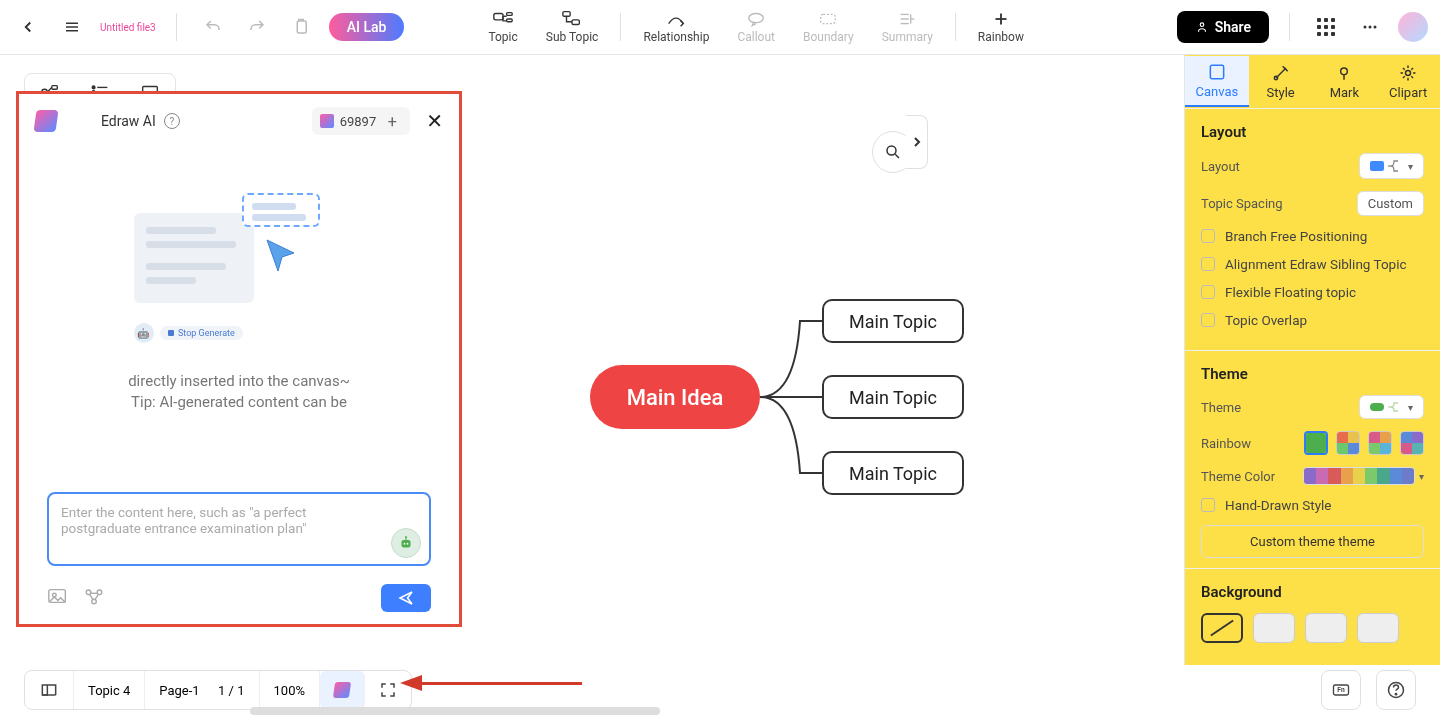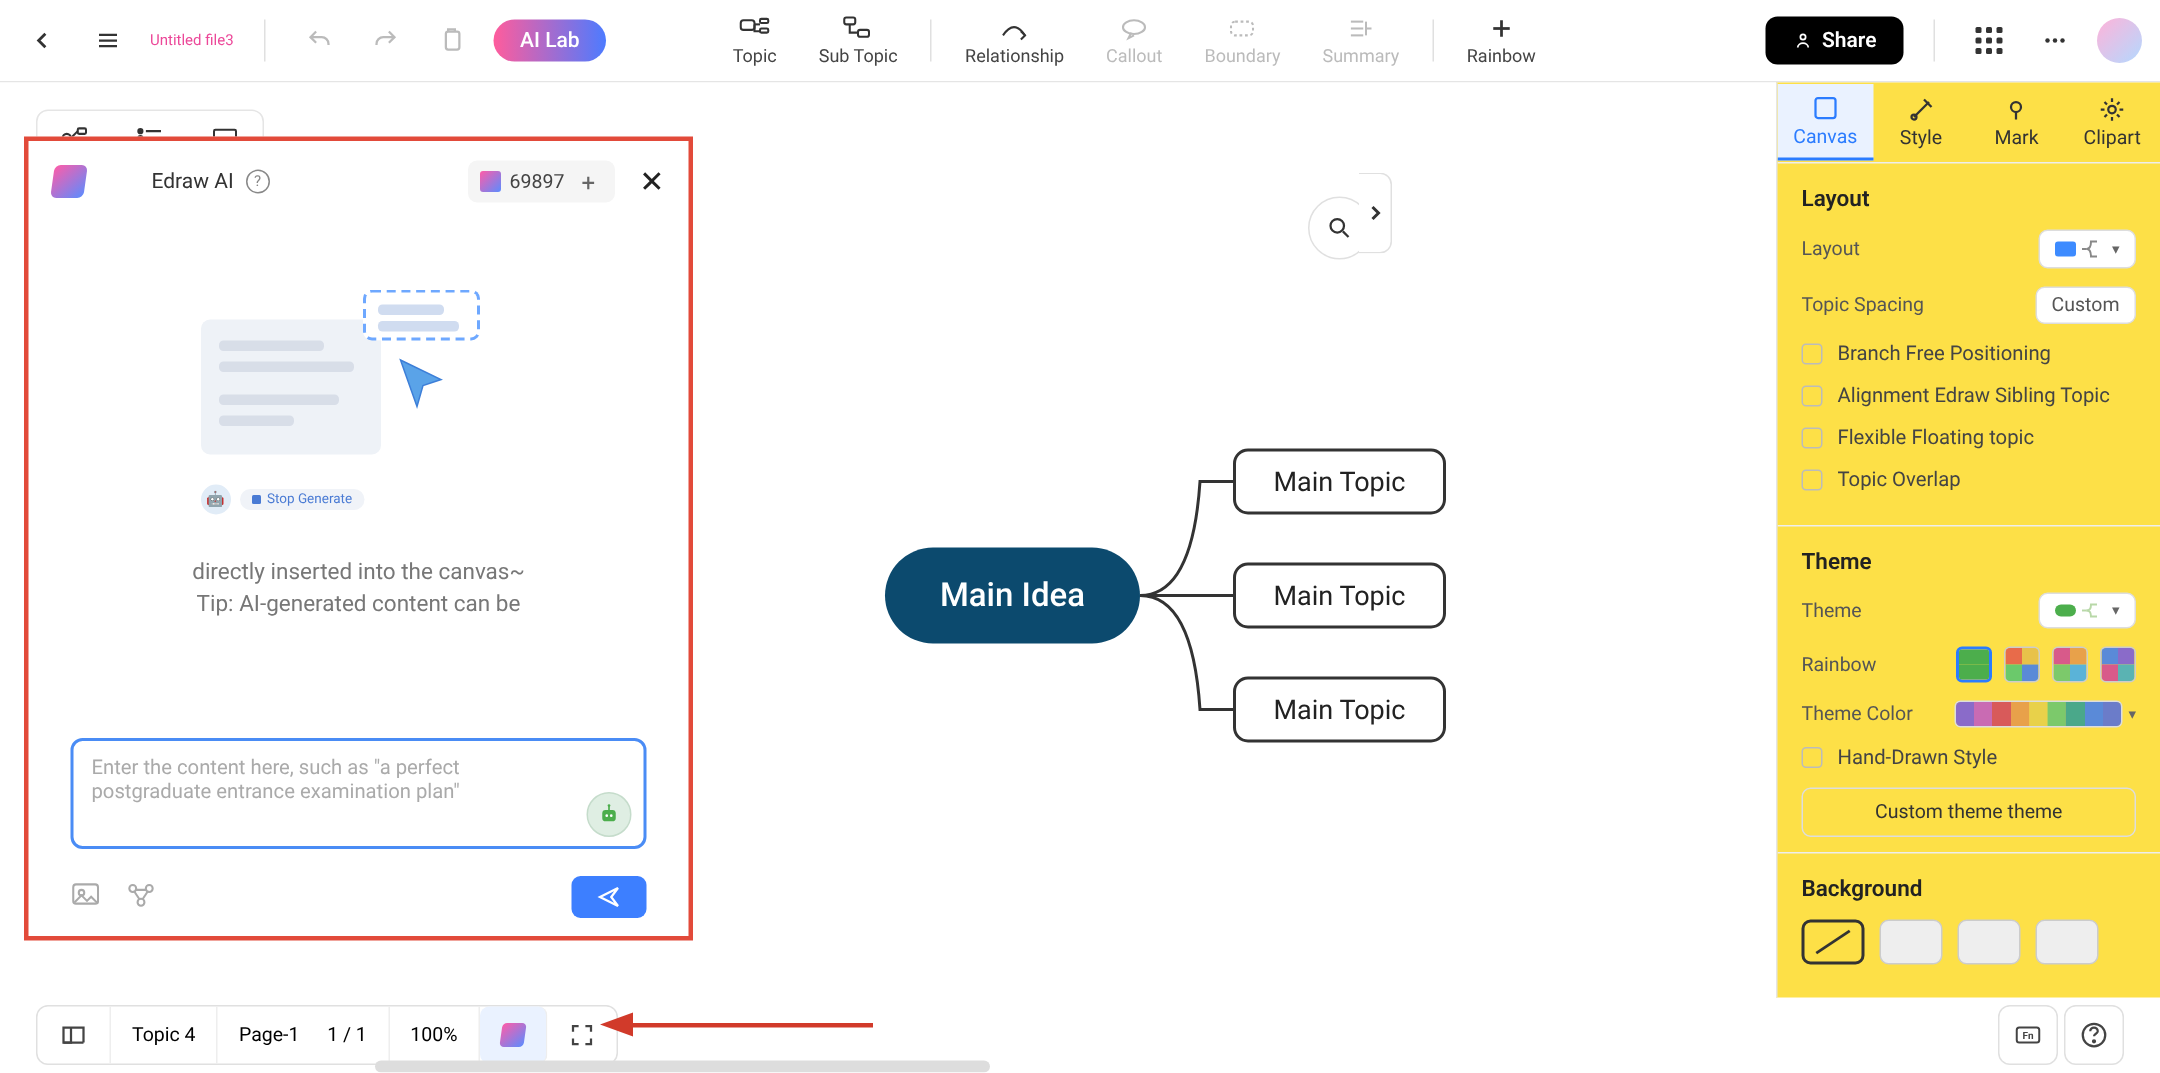--- a/index.html
+++ b/index.html
@@ -61,21 +61,21 @@
   .ai-input { width: 100%; height: 74px; border: 2px solid #4a8cf5; border-radius: 8px; padding: 10px 50px 10px 12px; font-size: 13.5px; color: #333; resize: none; outline: none; }
   .ai-input::placeholder { color: #aaa; }
   .robot-avatar { position: absolute; right: 10px; bottom: 12px; width: 30px; height: 30px; border-radius: 50%; background: #dfeee3; border: 1px solid #c5dccb; display: flex; align-items: center; justify-content: center; }
 
   .ai-footer { position: absolute; bottom: 12px; left: 28px; right: 28px; display: flex; align-items: center; gap: 14px; }
   .ai-footer .icon-sm { color: #aaa; }
   .send-btn { margin-left: auto; background: #3d7fff; width: 50px; height: 28px; border-radius: 6px; display: flex; align-items: center; justify-content: center; }
 
   
   .mindmap { position: absolute; left: 570px; top: 220px; width: 420px; height: 240px; }
-  .main-idea { position: absolute; left: 20px; top: 90px; width: 170px; height: 64px; background: #0c4a6e; color: #fff; border-radius: 32px; display: flex; align-items: center; justify-content: center; font-size: 22px; font-weight: 500; }
+  .main-idea { position: absolute; left: 20px; top: 90px; width: 170px; height: 64px; background: #ef4444; color: #fff; border-radius: 32px; display: flex; align-items: center; justify-content: center; font-size: 22px; font-weight: 500; }
   .topic-box { position: absolute; left: 252px; width: 142px; height: 44px; border: 2px solid #333; border-radius: 10px; display: flex; align-items: center; justify-content: center; font-size: 18px; color: #222; background: #fff; }
   .topic-box.t1 { top: 24px; }
   .topic-box.t2 { top: 100px; }
   .topic-box.t3 { top: 176px; }
   .connector { position: absolute; }
 
   
   .right-panel { width: 256px; border-left: 1px solid #e5e5e5; background: #fde047; overflow: hidden; position: relative; }
   .panel-tabs { height: 54px; border-bottom: 1px solid #eee; display: flex; align-items: center; }
   .panel-tab { flex: 1; display: flex; flex-direction: column; align-items: center; gap: 2px; font-size: 13px; color: #333; padding: 6px 0; cursor: pointer; }
@@ -99,21 +99,21 @@
   
   .search-circle { position: absolute; right: 270px; top: 76px; width: 42px; height: 42px; border: 1px solid #e0e0e0; border-radius: 50%; display: flex; align-items: center; justify-content: center; background: #fff; }
   .chevron-pill { position: absolute; right: 256px; top: 60px; width: 22px; height: 54px; border: 1px solid #e0e0e0; border-left: none; border-radius: 0 8px 8px 0; display: flex; align-items: center; justify-content: center; background: #fff; }
 
   
   .bottombar { height: 50px; position: absolute; bottom: 0; left: 0; right: 0; display: flex; align-items: center; padding: 0 24px; gap: 0; }
   .bb-left { display: flex; align-items: center; border: 1px solid #e0e0e0; border-radius: 8px; height: 40px; }
   .bb-cell { padding: 0 14px; height: 100%; display: flex; align-items: center; font-size: 13px; color: #000000; border-right: 1px solid #eee; gap: 6px; }
   .bb-cell:last-child { border-right: none; }
   .bb-ai-cell { background: #eaf2ff; border-radius: 6px; }
-  .bb-right { margin-left: auto; display: flex; gap: 4px; font-weight: bold; }
+  .bb-right { margin-left: auto; display: flex; gap: 15px; font-weight: bold; }
   .bb-btn { width: 40px; height: 40px; border: 1px solid #e0e0e0; border-radius: 8px; display: flex; align-items: center; justify-content: center; color: #444; }
 
   
   .red-arrow { position: absolute; left: 392px; bottom: 22px; width: 200px; height: 20px; }
   .red-arrow-line { position: absolute; left: 30px; top: 9px; width: 160px; height: 3px; background: #d13a2a; }
   .red-arrow-head { position: absolute; left: 8px; top: 2px; width: 0; height: 0; border-top: 8px solid transparent; border-bottom: 8px solid transparent; border-right: 22px solid #d13a2a; }
 
   
   .hscroll { position: absolute; bottom: 0; left: 250px; width: 410px; height: 8px; background: #ddd; border-radius: 4px; }
 

